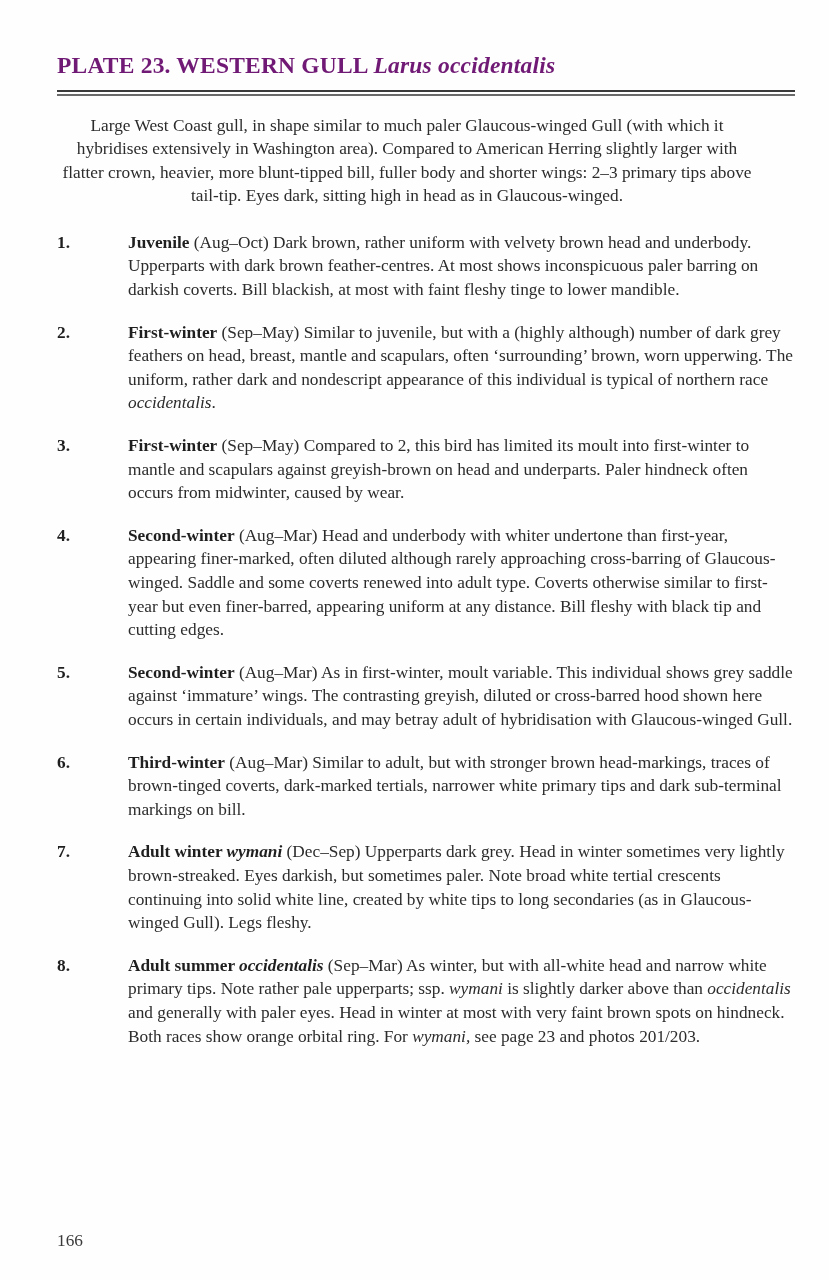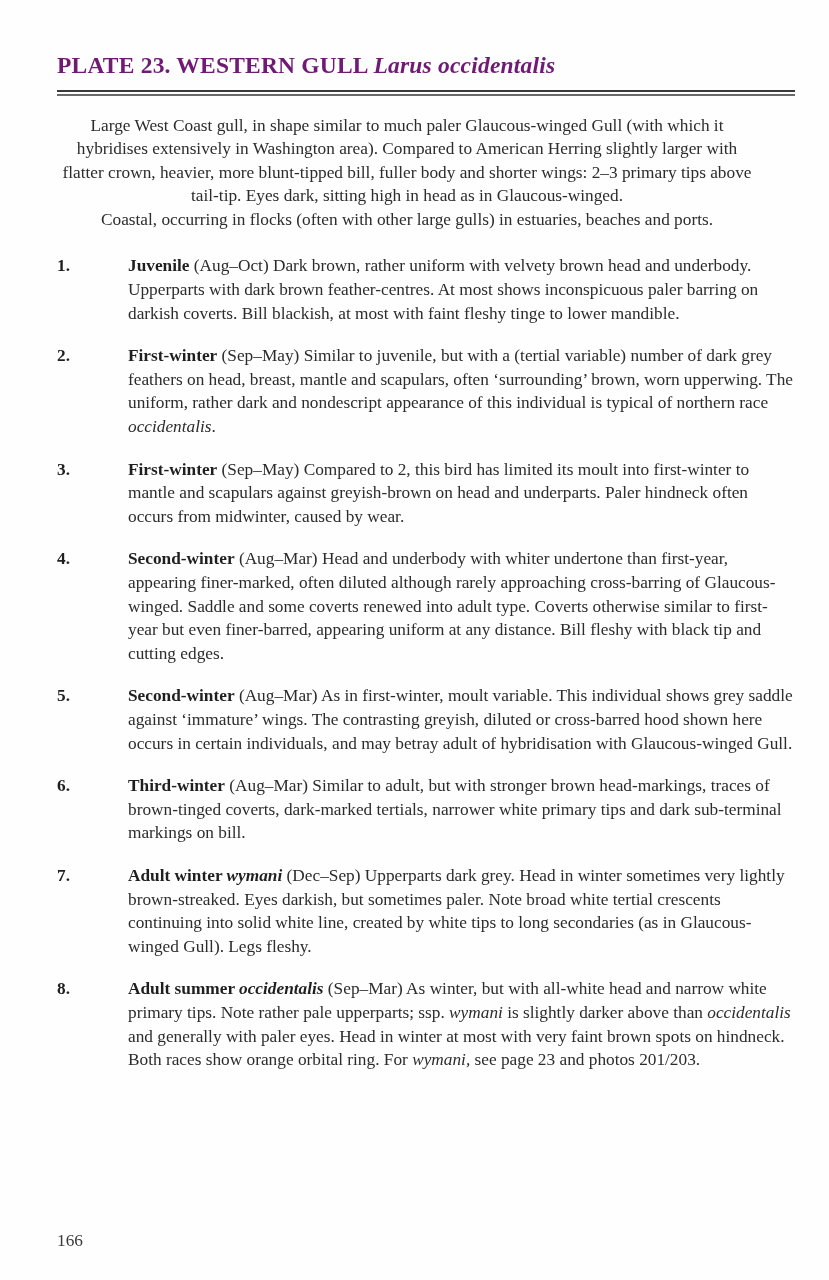--- a/index.html
+++ b/index.html
@@ -120,33 +120,32 @@
     <h1 class="plate-title"><span>PLATE 23. WESTERN GULL </span><span class="sci">Larus occidentalis</span></h1>
 
     <div class="rule-wrap">
       <div class="rule-thick"></div>
       <div class="rule-gap"></div>
       <div class="rule-thin"></div>
     </div>
 
     <div class="intro">
       <p>Large West Coast gull, in shape similar to much paler Glaucous-winged Gull (with which it hybridises extensively in Washington area). Compared to American Herring slightly larger with flatter crown, heavier, more blunt-tipped bill, fuller body and shorter wings: 2–3 primary tips above tail-tip. Eyes dark, sitting high in head as in Glaucous-winged.</p>
-      <p>Coastal, occurring in flocks (often with other large gulls) in estuaries, beaches and ports.</p>
     </div>
 
     <div class="entries">
 
       <div class="entry">
         <div class="entry-num">1.</div>
         <div class="entry-text"><b>Juvenile</b><span> (Aug–Oct) </span><span>Dark brown, rather uniform with velvety brown head and underbody. Upperparts with dark brown feather-centres. At most shows inconspicuous paler barring on darkish coverts. Bill blackish, at most with faint fleshy tinge to lower mandible.</span></div>
       </div>
 
       <div class="entry">
         <div class="entry-num">2.</div>
-        <div class="entry-text"><b>First-winter</b><span> (Sep–May) </span><span>Similar to juvenile, but with a (tertial variable) number of dark grey feathers on head, breast, mantle and scapulars, often ‘surrounding’ brown, worn upperwing. The uniform, rather dark and nondescript appearance of this individual is typical of northern race </span><i>occidentalis</i><span>.</span></div>
+        <div class="entry-text"><b>First-winter</b><span> (Sep–May) </span><span>Similar to juvenile, but with a (highly although) number of dark grey feathers on head, breast, mantle and scapulars, often ‘surrounding’ brown, worn upperwing. The uniform, rather dark and nondescript appearance of this individual is typical of northern race </span><i>occidentalis</i><span>.</span></div>
       </div>
 
       <div class="entry">
         <div class="entry-num">3.</div>
         <div class="entry-text"><b>First-winter</b><span> (Sep–May) </span><span>Compared to 2, this bird has limited its moult into first-winter to mantle and scapulars against greyish-brown on head and underparts. Paler hindneck often occurs from midwinter, caused by wear.</span></div>
       </div>
 
       <div class="entry">
         <div class="entry-num">4.</div>
         <div class="entry-text"><b>Second-winter</b><span> (Aug–Mar) </span><span>Head and underbody with whiter undertone than first-year, appearing finer-marked, often diluted although rarely approaching cross-barring of Glaucous-winged. Saddle and some coverts renewed into adult type. Coverts otherwise similar to first-year but even finer-barred, appearing uniform at any distance. Bill fleshy with black tip and cutting edges.</span></div>

